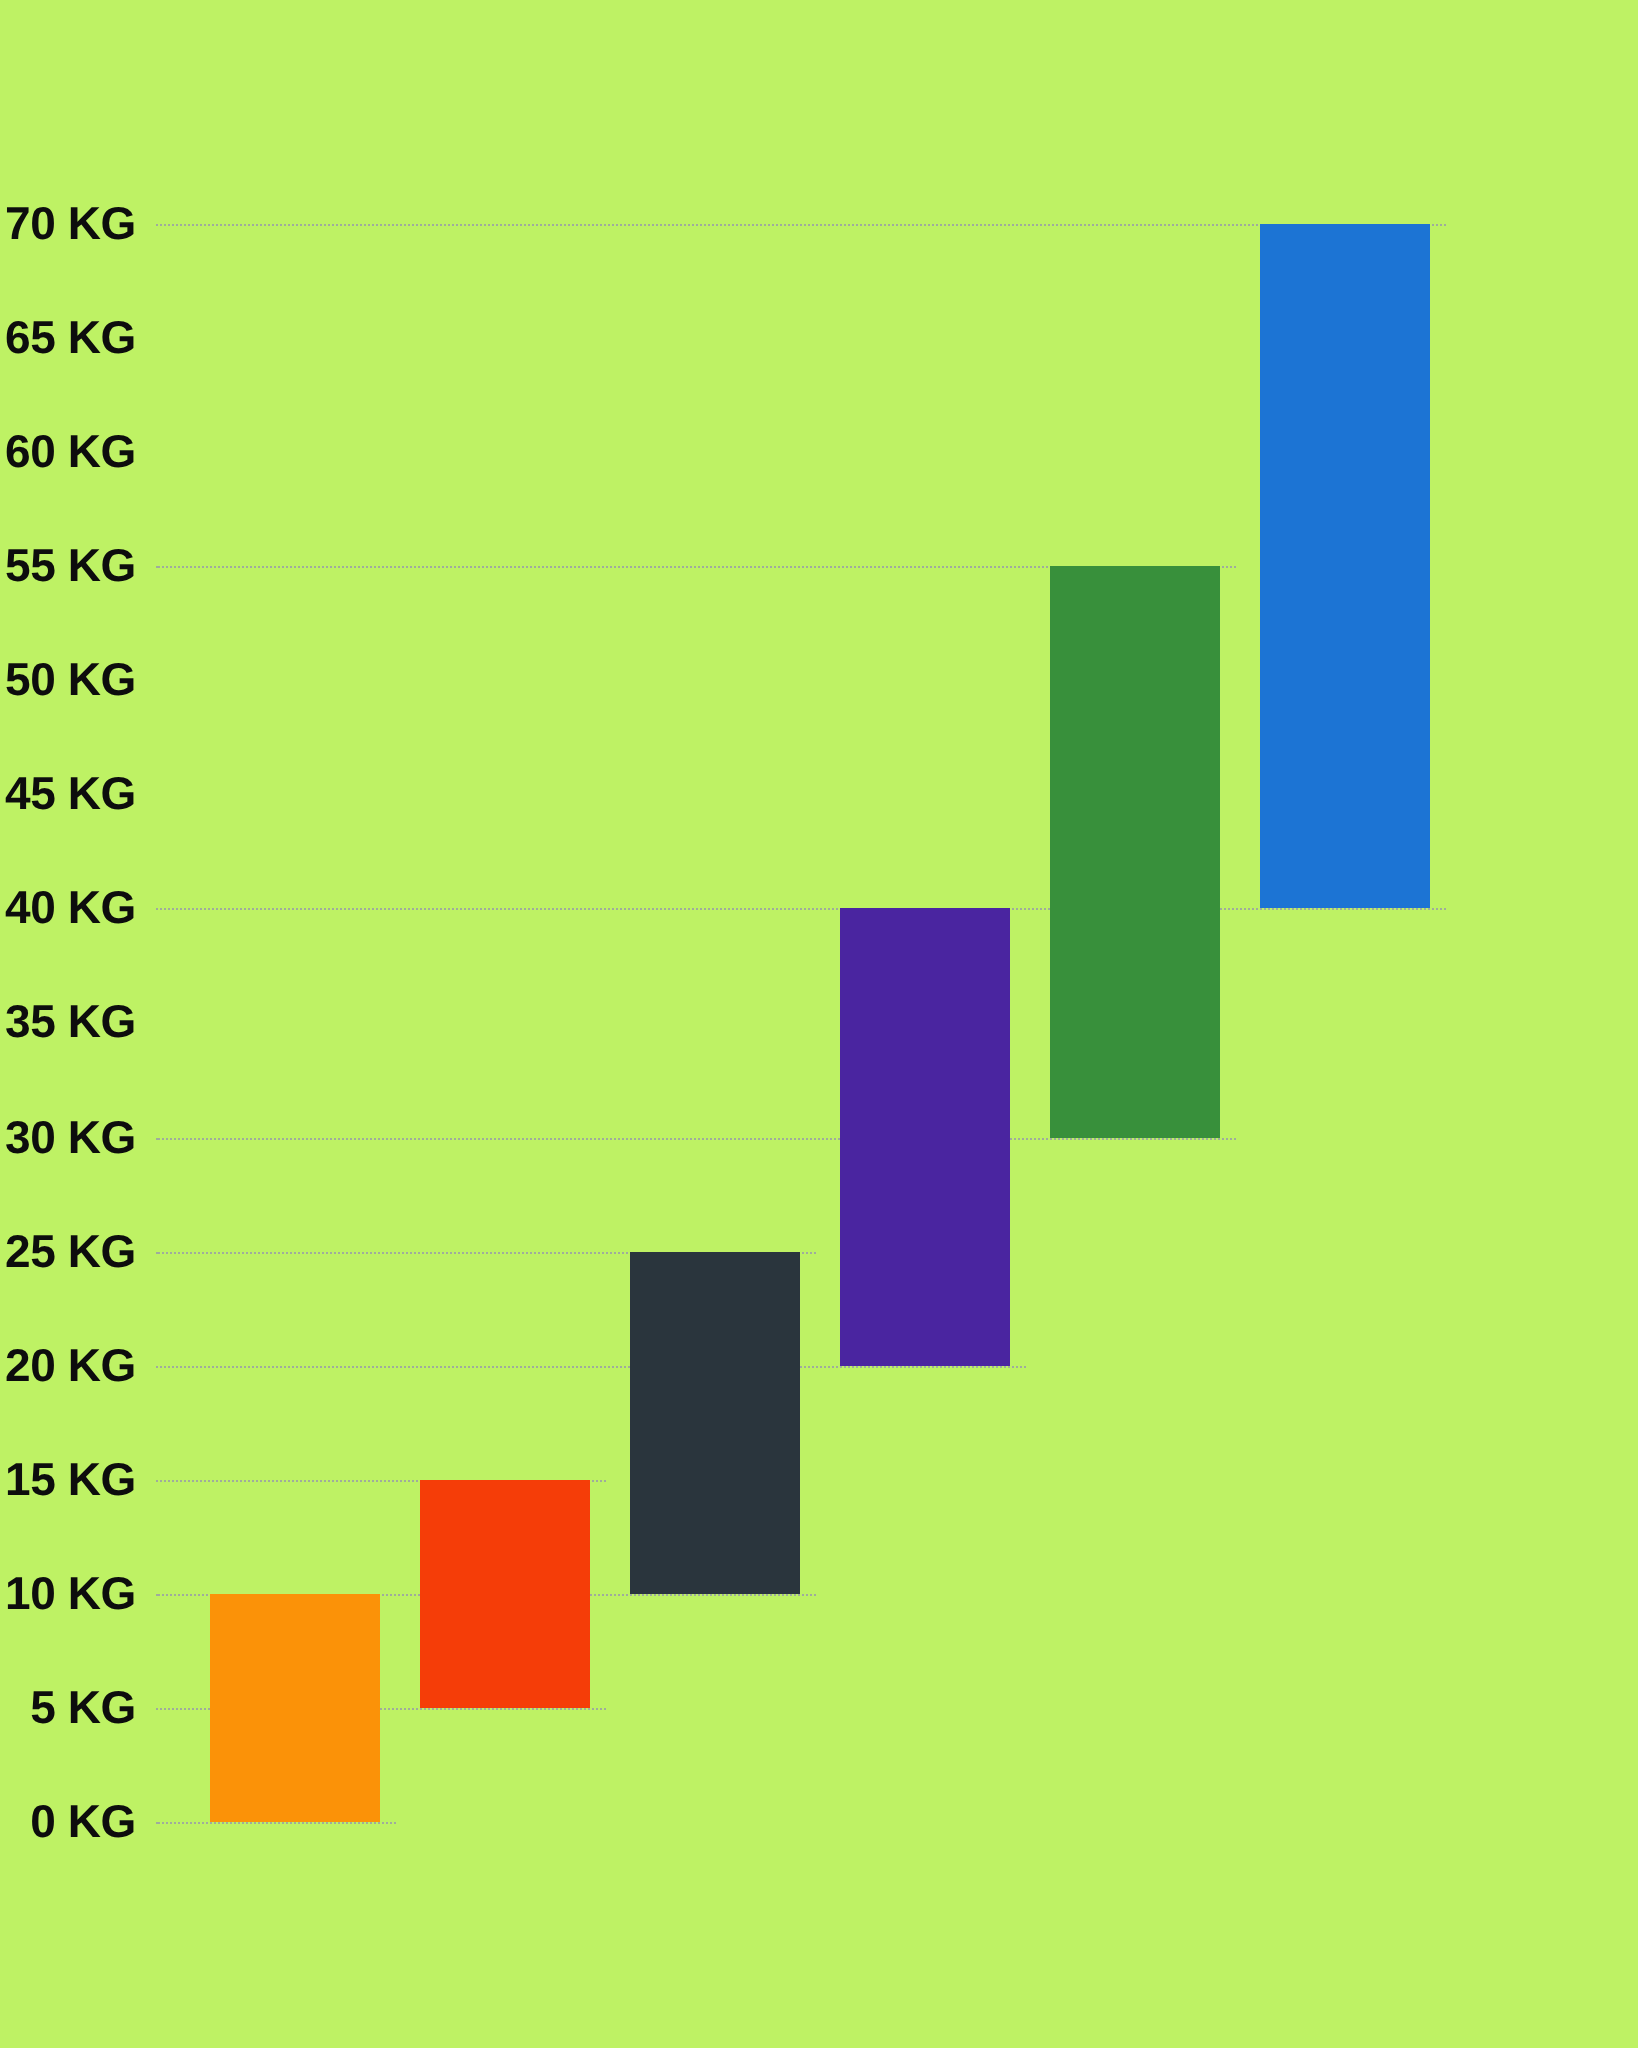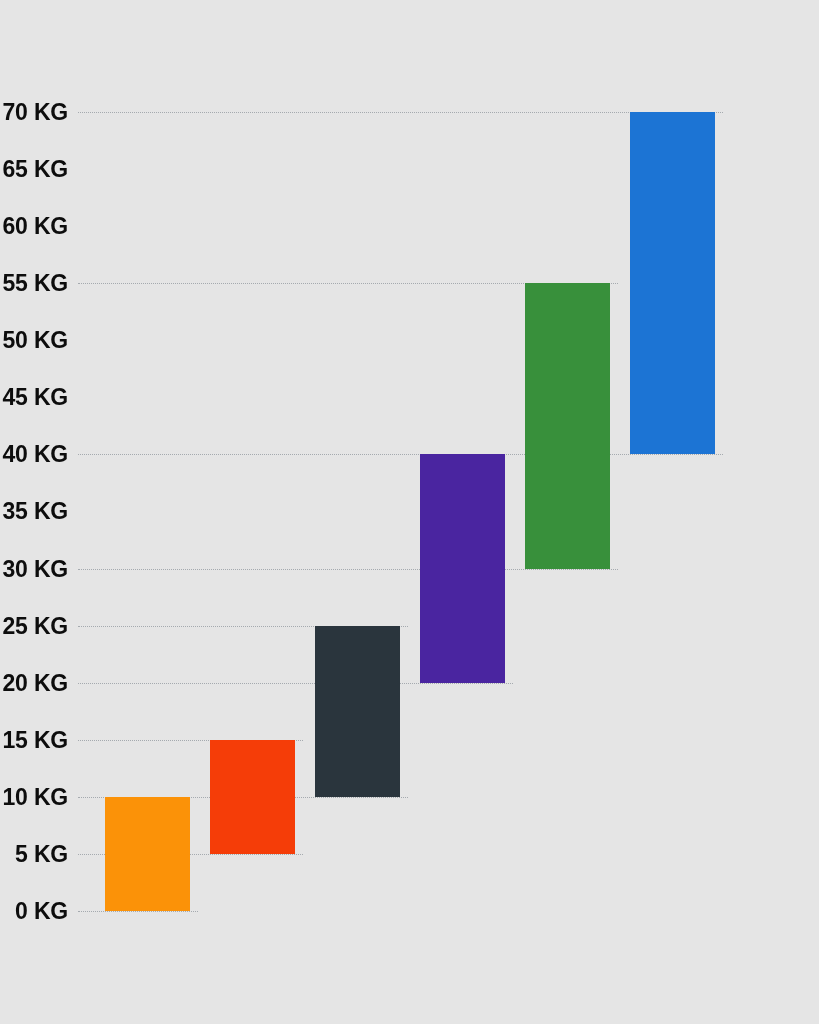--- a/index.html
+++ b/index.html
@@ -11,21 +11,21 @@
     width: 819px;
     height: 1024px;
     font-family: "Liberation Sans", sans-serif;
     overflow: hidden;
   }
 
   #chart-root {
     position: relative;
     width: 819px;
     height: 1024px;
-    background: #e5e5e5;
+    background: #bef264;
   }
 
   
 
   .gridline {
     position: absolute;
     height: 0;
     border-top: 1px dotted #9aa0a6;
     opacity: .85;
   }

